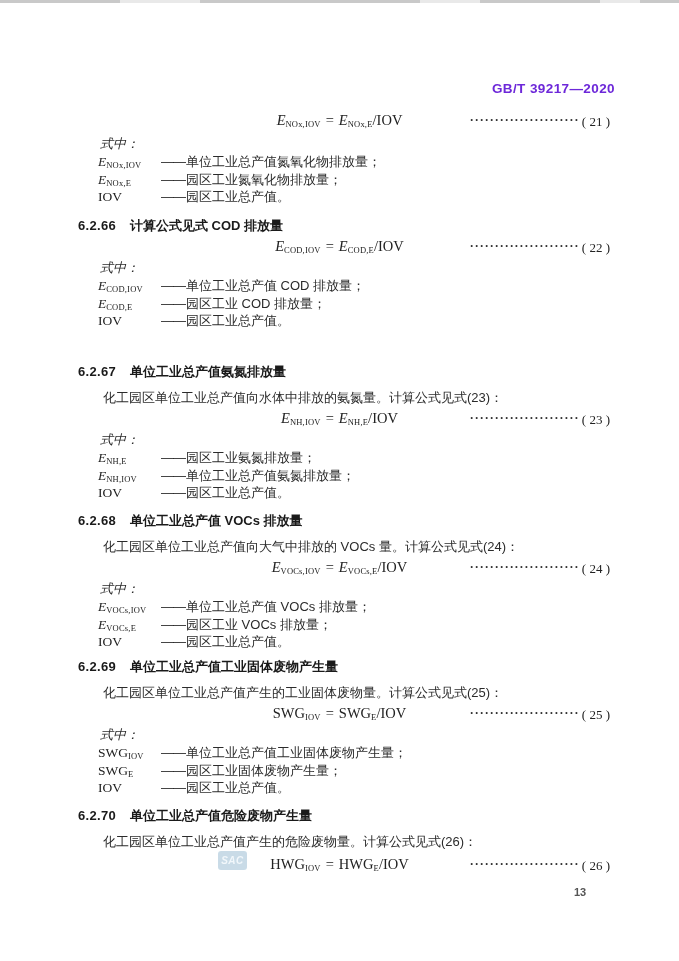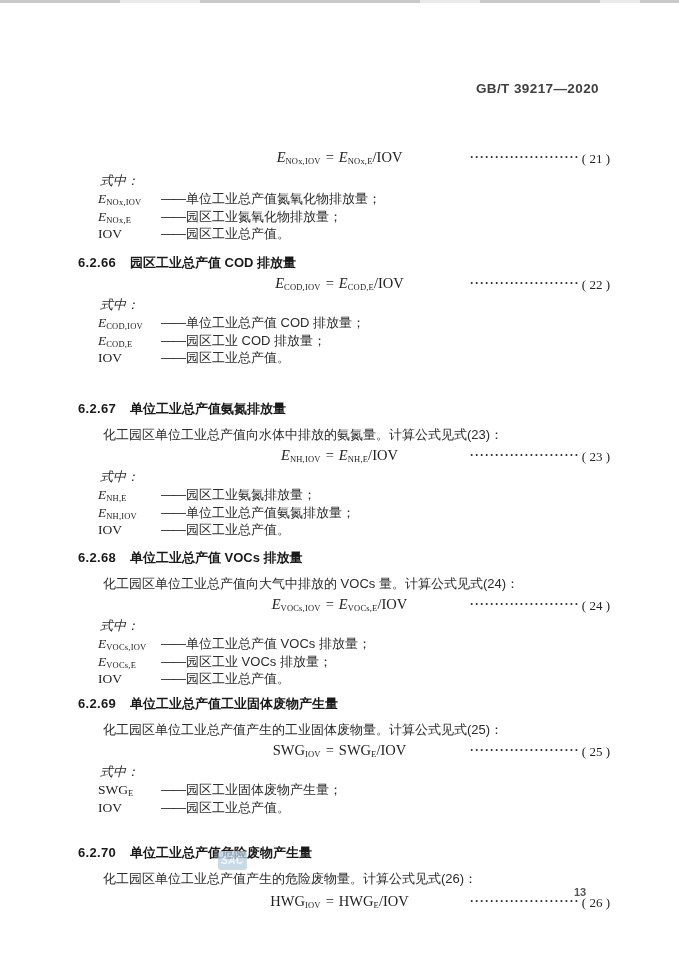--- a/index.html
+++ b/index.html
@@ -11,25 +11,25 @@
     font-family: "Liberation Sans", sans-serif;
     color: #2b2b2b;
     -webkit-font-smoothing: antialiased;
   }
   .scan-edge-top {
     position: absolute; top: 0; left: 0; right: 0; height: 3px;
     background: #c9c9c9;
   }
   .scan-edge-top .gap { position:absolute; top:0; height:3px; background:#e9e9e9; }
   .page-header {
-    position: absolute; top: 81px; right: 80px;
-    font-size: 13.5px; font-weight: bold; color: #404040;
+    position: absolute; top: 81px; right: 64px;
+    font-size: 13.5px; font-weight: bold; color: #6d28d9;
     letter-spacing: 0.4px;
   }
-  .block { position: absolute; left: 0; width: 679px; margin-top: 37px; }
+  .block { position: absolute; left: 0; width: 679px; }
   .heading {
     margin-left: 78px; height: 18px; line-height: 18px;
     font-size: 13px; font-weight: bold; color: #1a1a1a;
   }
   .heading .h-num { margin-right: 14px; letter-spacing: 0.3px; }
   .para {
     margin: 8px 0 0 103px; height: 18px; line-height: 18px;
     font-size: 13px; color: #2b2b2b;
   }
   .frow { position: relative; margin-top: 2px; height: 19px; line-height: 19px; }
@@ -104,21 +104,21 @@
   <div class="def">
     <span class="term"><span class="it">E</span><sub>NOx,E</sub></span><span class="dash">——</span><span>园区工业氮氧化物排放量；</span>
   </div>
   <div class="def">
     <span class="term"><span>IOV</span><sub></sub></span><span class="dash">——</span><span>园区工业总产值。</span>
   </div>
 </div>
 
 <div class="block" style="top:217px">
   <div class="heading">
-    <span class="h-num">6.2.66</span><span>园区工业总产值 COD 排放量</span>
+    <span class="h-num">6.2.66</span><span>计算公式见式 COD 排放量</span>
   </div>
   <div class="frow">
     <div class="formula">
       <span class="vi">E</span><sub>COD,IOV</sub><span class="eq">=</span><span class="vi">E</span><sub>COD,E</sub><span>/IOV</span>
     </div>
     <div class="leader">
       <span class="dots">······················</span><span class="eqno">( 22 )</span>
     </div>
   </div>
   <div class="shizhong">式中：</div>
@@ -190,20 +190,23 @@
   <div class="para">化工园区单位工业总产值产生的工业固体废物量。计算公式见式(25)：</div>
   <div class="frow">
     <div class="formula">
       <span>SWG</span><sub>IOV</sub><span class="eq">=</span><span>SWG</span><sub>E</sub><span>/IOV</span>
     </div>
     <div class="leader">
       <span class="dots">······················</span><span class="eqno">( 25 )</span>
     </div>
   </div>
   <div class="shizhong">式中：</div>
+  <div class="def">
+    <span class="term"><span>SWG</span><sub>IOV</sub></span><span class="dash">——</span><span>单位工业总产值工业固体废物产生量；</span>
+  </div>
   <div class="def">
     <span class="term"><span>SWG</span><sub>E</sub></span><span class="dash">——</span><span>园区工业固体废物产生量；</span>
   </div>
   <div class="def">
     <span class="term"><span>IOV</span><sub></sub></span><span class="dash">——</span><span>园区工业总产值。</span>
   </div>
 </div>
 
 <div class="block" style="top:807px">
   <div class="heading">

